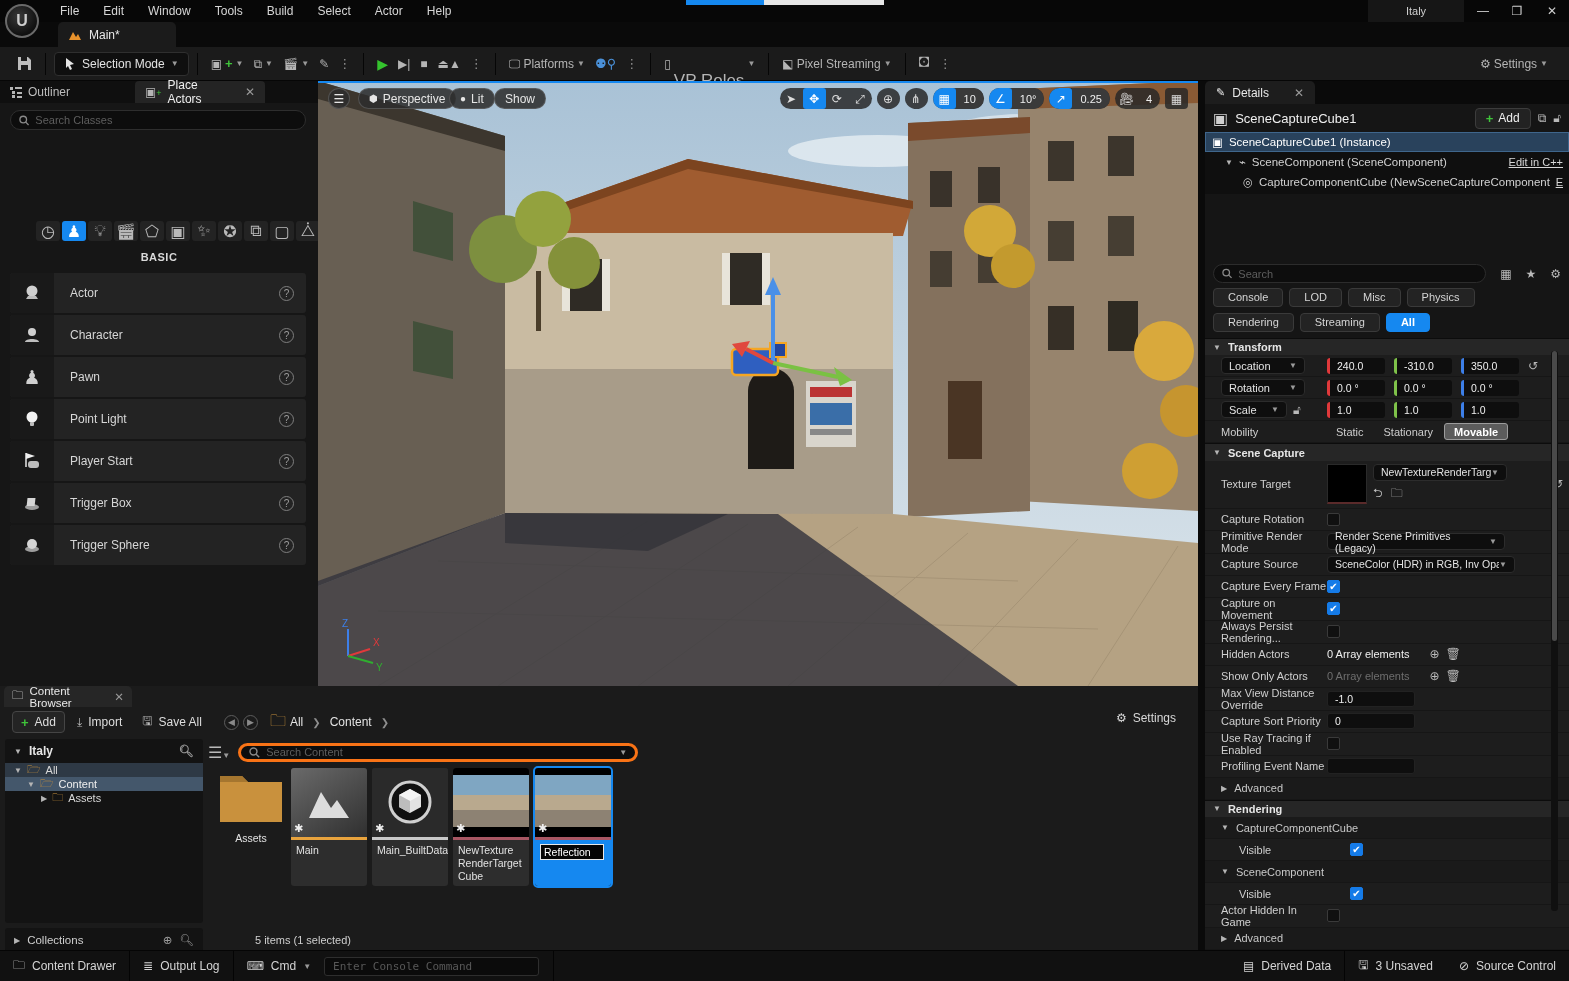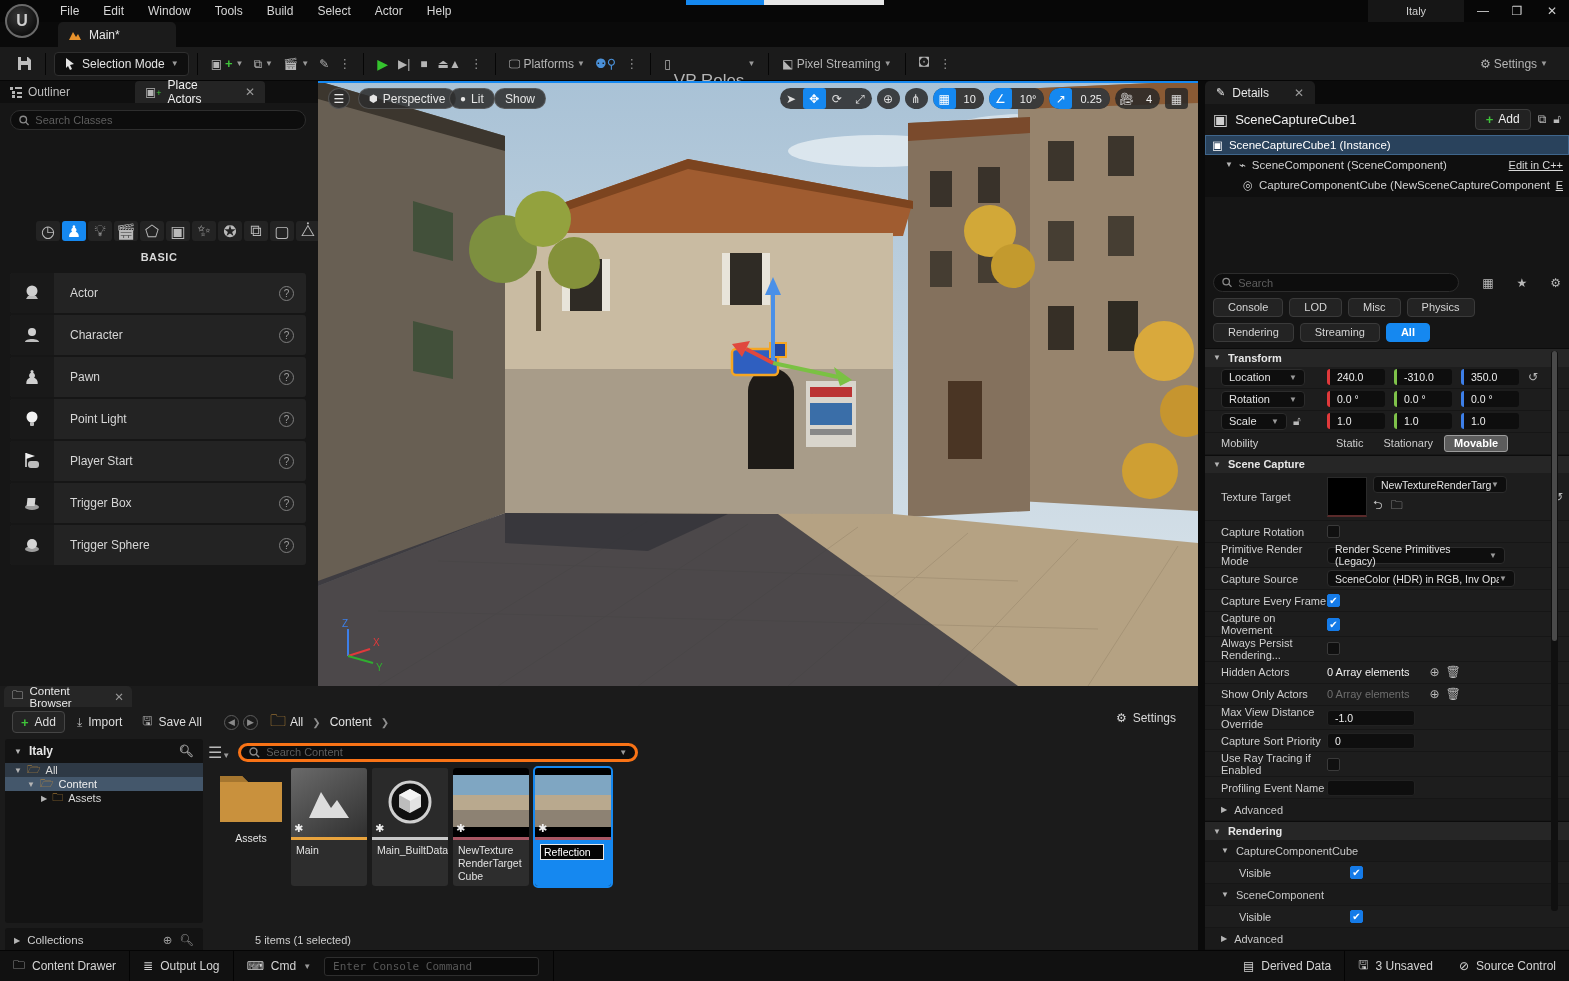--- a/index.html
+++ b/index.html
@@ -76,21 +76,21 @@
   #details-header { height:31px; display:flex; align-items:center; padding:0 8px; gap:7px; background:#151515; }
   #details-header .name { font-size:13px; color:#efefef; flex:1; }
   #add-btn { background:#222; border:1px solid #3c3c3c; border-radius:4px; height:21px;
     display:flex; align-items:center; gap:5px; padding:0 10px; font-size:12px; color:#eee; }
   .plus-green { color:#3fc43a; font-weight:bold; font-size:13px; }
   #comp-tree { background:#0f0f0f; padding-bottom:2px; }
   .tree-row { height:20px; display:flex; align-items:center; gap:6px; font-size:11.5px; color:#d2d2d2; padding:0 6px; }
   .tree-row.selected { background:#29425c; border:1px solid #3f668c; color:#fff; }
   .edit-cpp { margin-left:auto; text-decoration:underline; color:#d8d8d8; font-size:11px; }
   #details-gap { height:74px; background:#151515; }
-  #details-search { height:26px; display:flex; align-items:center; gap:23px; padding:0 8px; }
+  #details-search { height:26px; display:flex; align-items:center; gap:14px; padding:0 8px; }
   .d-search-box { flex:1; height:19px; background:#0d0d0d; border:1px solid #2c2c2c; border-radius:10px;
     display:flex; align-items:center; gap:6px; padding:0 8px; }
   .d-search-box input { background:transparent; border:none; outline:none; color:#c9c9c9; font-size:11px; width:100%; }
   .d-search-box input::placeholder { color:#5e5e5e; }
   #chip-rows { padding:2px 8px 6px; display:flex; flex-wrap:wrap; gap:6px; }
   .chip { background:#232323; border:1px solid #3a3a3a; border-radius:4px; height:19px;
     display:flex; align-items:center; padding:0 14px; font-size:11px; color:#d5d5d5; }
   .chip.active { background:#1588f0; border-color:#1588f0; color:#fff; font-weight:bold; }
   .sect-head { height:19px; background:#262626; display:flex; align-items:center; gap:7px; padding:0 8px;
     font-size:11px; font-weight:bold; color:#e6e6e6; border-top:1px solid #0c0c0c; }
@@ -793,20 +793,26 @@
   <div class="drow" style="background:#1a1a1a;">
     <span class="tri" style="margin-right:7px;">▼</span>
     <span class="f11">SceneComponent</span>
   </div>
   <div class="drow" style="padding-left:34px;">
     <div class="dlabel" style="width:111px;">Visible</div>
     <div class="dval">
         <div class="cbox checked">✔</div>
       </div>
   </div>
+  <div class="drow">
+    <div class="dlabel">Actor Hidden In Game</div>
+    <div class="dval">
+        <div class="cbox"></div>
+      </div>
+  </div>
   <div class="drow" style="background:#1a1a1a;">
     <span class="tri" style="margin-right:7px;">▶</span>
     <span class="f11">Advanced</span>
   </div>
   <div id="details-scrollbar">
       <div id="details-scroll-thumb"></div>
     </div>
 </div>
 
 <div id="cbrowser" class="abs">

